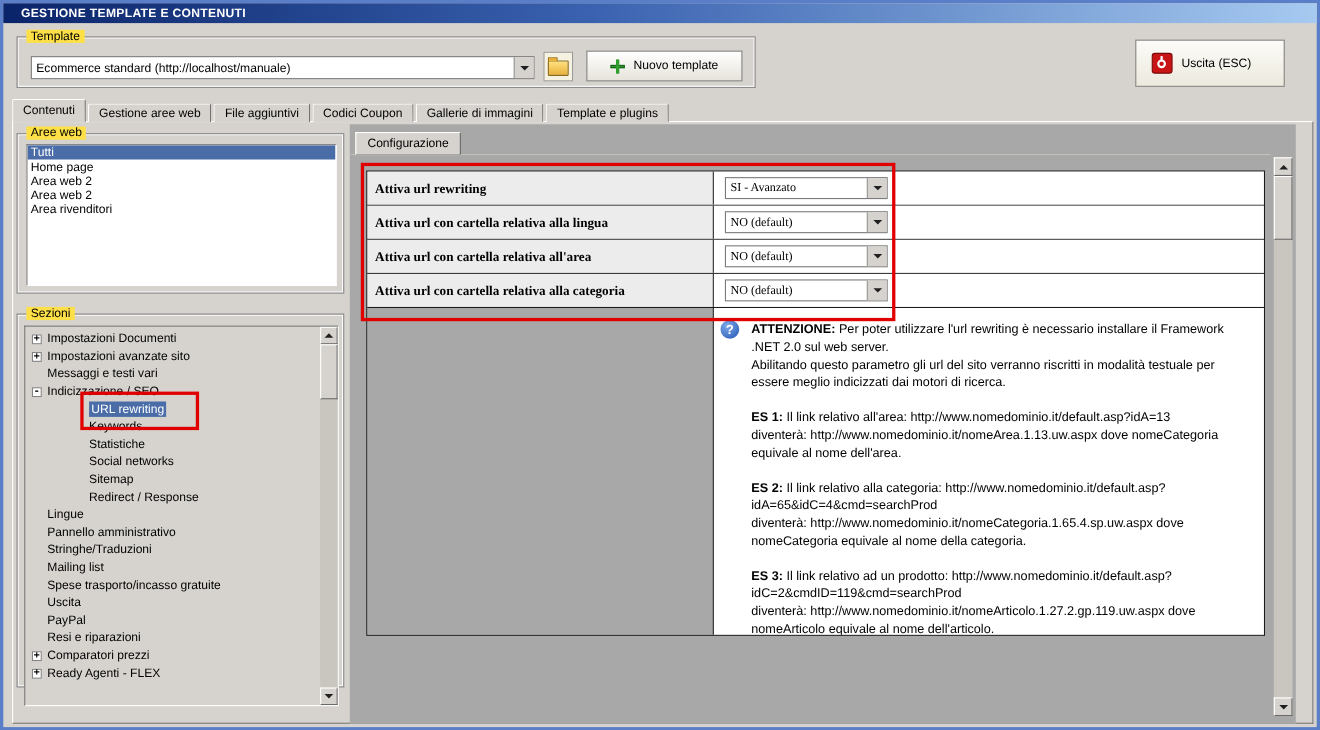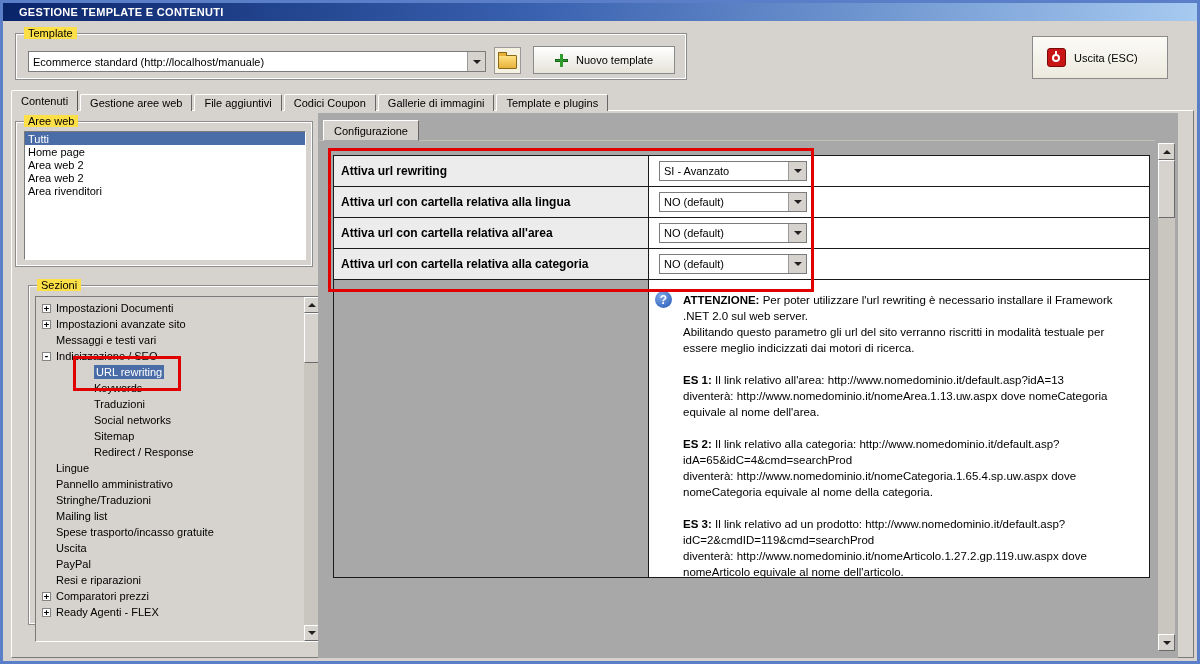--- a/index.html
+++ b/index.html
@@ -53,21 +53,21 @@
     border:1px solid;border-color:#ffffff #7a7a7a #7a7a7a #ffffff;z-index:1;}
 
   
   .aree-grp{left:12px;top:118px;width:298px;height:146px;z-index:2;}
   .listbox{position:absolute;left:8px;top:9px;width:282px;height:129px;background:#fff;box-sizing:border-box;
     border:1px solid;border-color:#7a7a7a #ffffff #ffffff #7a7a7a;overflow:hidden;}
   .litem{height:13px;display:flex;align-items:center;padding-left:3px;white-space:nowrap;cursor:default;}
   .litem.selected{background:#4a6da8;color:#fff;}
 
   
-  .sez-grp{left:25px;top:282px;width:298px;height:340px;z-index:2;}
+  .sez-grp{left:12px;top:282px;width:298px;height:340px;z-index:2;}
   .treepanel{position:absolute;left:6px;top:10px;width:286px;height:346px;background:#d6d3ce;box-sizing:border-box;
     border:1px solid;border-color:#7a7a7a #ffffff #ffffff #7a7a7a;overflow:hidden;}
   .treeitems{position:absolute;left:0;top:3px;right:16px;}
   .titem{height:16px;display:flex;align-items:center;padding-left:6px;white-space:nowrap;cursor:default;}
   .titem.lvl1{padding-left:58px;}
   .ebox{width:9px;height:9px;box-sizing:border-box;border:1px solid #848484;background:#fff;margin-right:5px;flex:none;
     font:bold 9px/7px "DejaVu Sans Mono",monospace;text-align:center;color:#000;}
   .ebox:empty{visibility:hidden;}
   .titem.selected .tlabel{background:#4a6da8;color:#fff;padding:1px 2px;}
 
@@ -87,21 +87,21 @@
   .main-sbar .sthumb{position:absolute;top:17px;left:0;width:17px;height:58px;}
 
   
   .workspace{position:absolute;left:315px;top:110px;width:860px;height:545px;background:#a8a8a8;z-index:2;}
   .cfgtab{position:absolute;left:320px;top:117px;height:21px;padding:0 10px;background:#d6d3ce;box-sizing:border-box;
     border:1px solid;border-color:#ffffff #666666 #a8a8a8 #ffffff;display:flex;align-items:center;z-index:3;cursor:default;}
   .cfgline{position:absolute;left:316px;top:137px;width:836px;height:1px;background:#c2bfb8;z-index:2;}
 
   .cfg-table{position:absolute;left:330px;top:152px;width:817px;height:423px;box-sizing:border-box;border:1px solid #1a1a1a;
     display:flex;flex-direction:column;background:#a8a8a8;z-index:2;}
-  .cfg-row{display:flex;height:31px;flex:none;border-bottom:1px solid #1a1a1a;box-sizing:border-box;}
+  .cfg-row{display:flex;height:31px;flex:none;border-bottom:1px solid #1a1a1a;box-sizing:border-box;font-family:Liberation Serif, serif;}
   .cfg-label{width:315px;flex:none;background:#ececec;border-right:1px solid #1a1a1a;display:flex;align-items:center;
     padding-left:7px;font-weight:bold;font-size:12px;box-sizing:border-box;}
   .cfg-value{flex:1;background:#fff;display:flex;align-items:center;padding-left:10px;min-width:0;}
   .cfg-combo{width:148px;height:20px;}
   .cfg-help-row{flex:1;display:flex;min-height:0;}
   .cfg-help-left{width:315px;flex:none;background:#a8a8a8;border-right:1px solid #1a1a1a;box-sizing:border-box;}
   .cfg-help-right{flex:1;background:#fff;position:relative;box-sizing:border-box;padding:12px 12px 8px 34px;
     font-size:11.5px;line-height:16px;overflow:hidden;word-wrap:break-word;}
   .help-icon{position:absolute;left:6px;top:11px;width:17px;height:17px;border-radius:50%;
     background:radial-gradient(circle at 35% 30%, #7fa8e8, #2156b4);color:#fff;font-weight:bold;font-size:12px;
@@ -209,21 +209,21 @@
             <span class="ebox">-</span>
             <span class="tlabel">Indicizzazione / SEO</span>
           </div>
         <div class="titem lvl1 selected">
             <span class="tlabel">URL rewriting</span>
           </div>
         <div class="titem lvl1">
             <span class="tlabel">Keywords</span>
           </div>
         <div class="titem lvl1">
-            <span class="tlabel">Traduzioni</span>
+            <span class="tlabel">Statistiche</span>
           </div>
         <div class="titem lvl1">
             <span class="tlabel">Social networks</span>
           </div>
         <div class="titem lvl1">
             <span class="tlabel">Sitemap</span>
           </div>
         <div class="titem lvl1">
             <span class="tlabel">Redirect / Response</span>
           </div>

